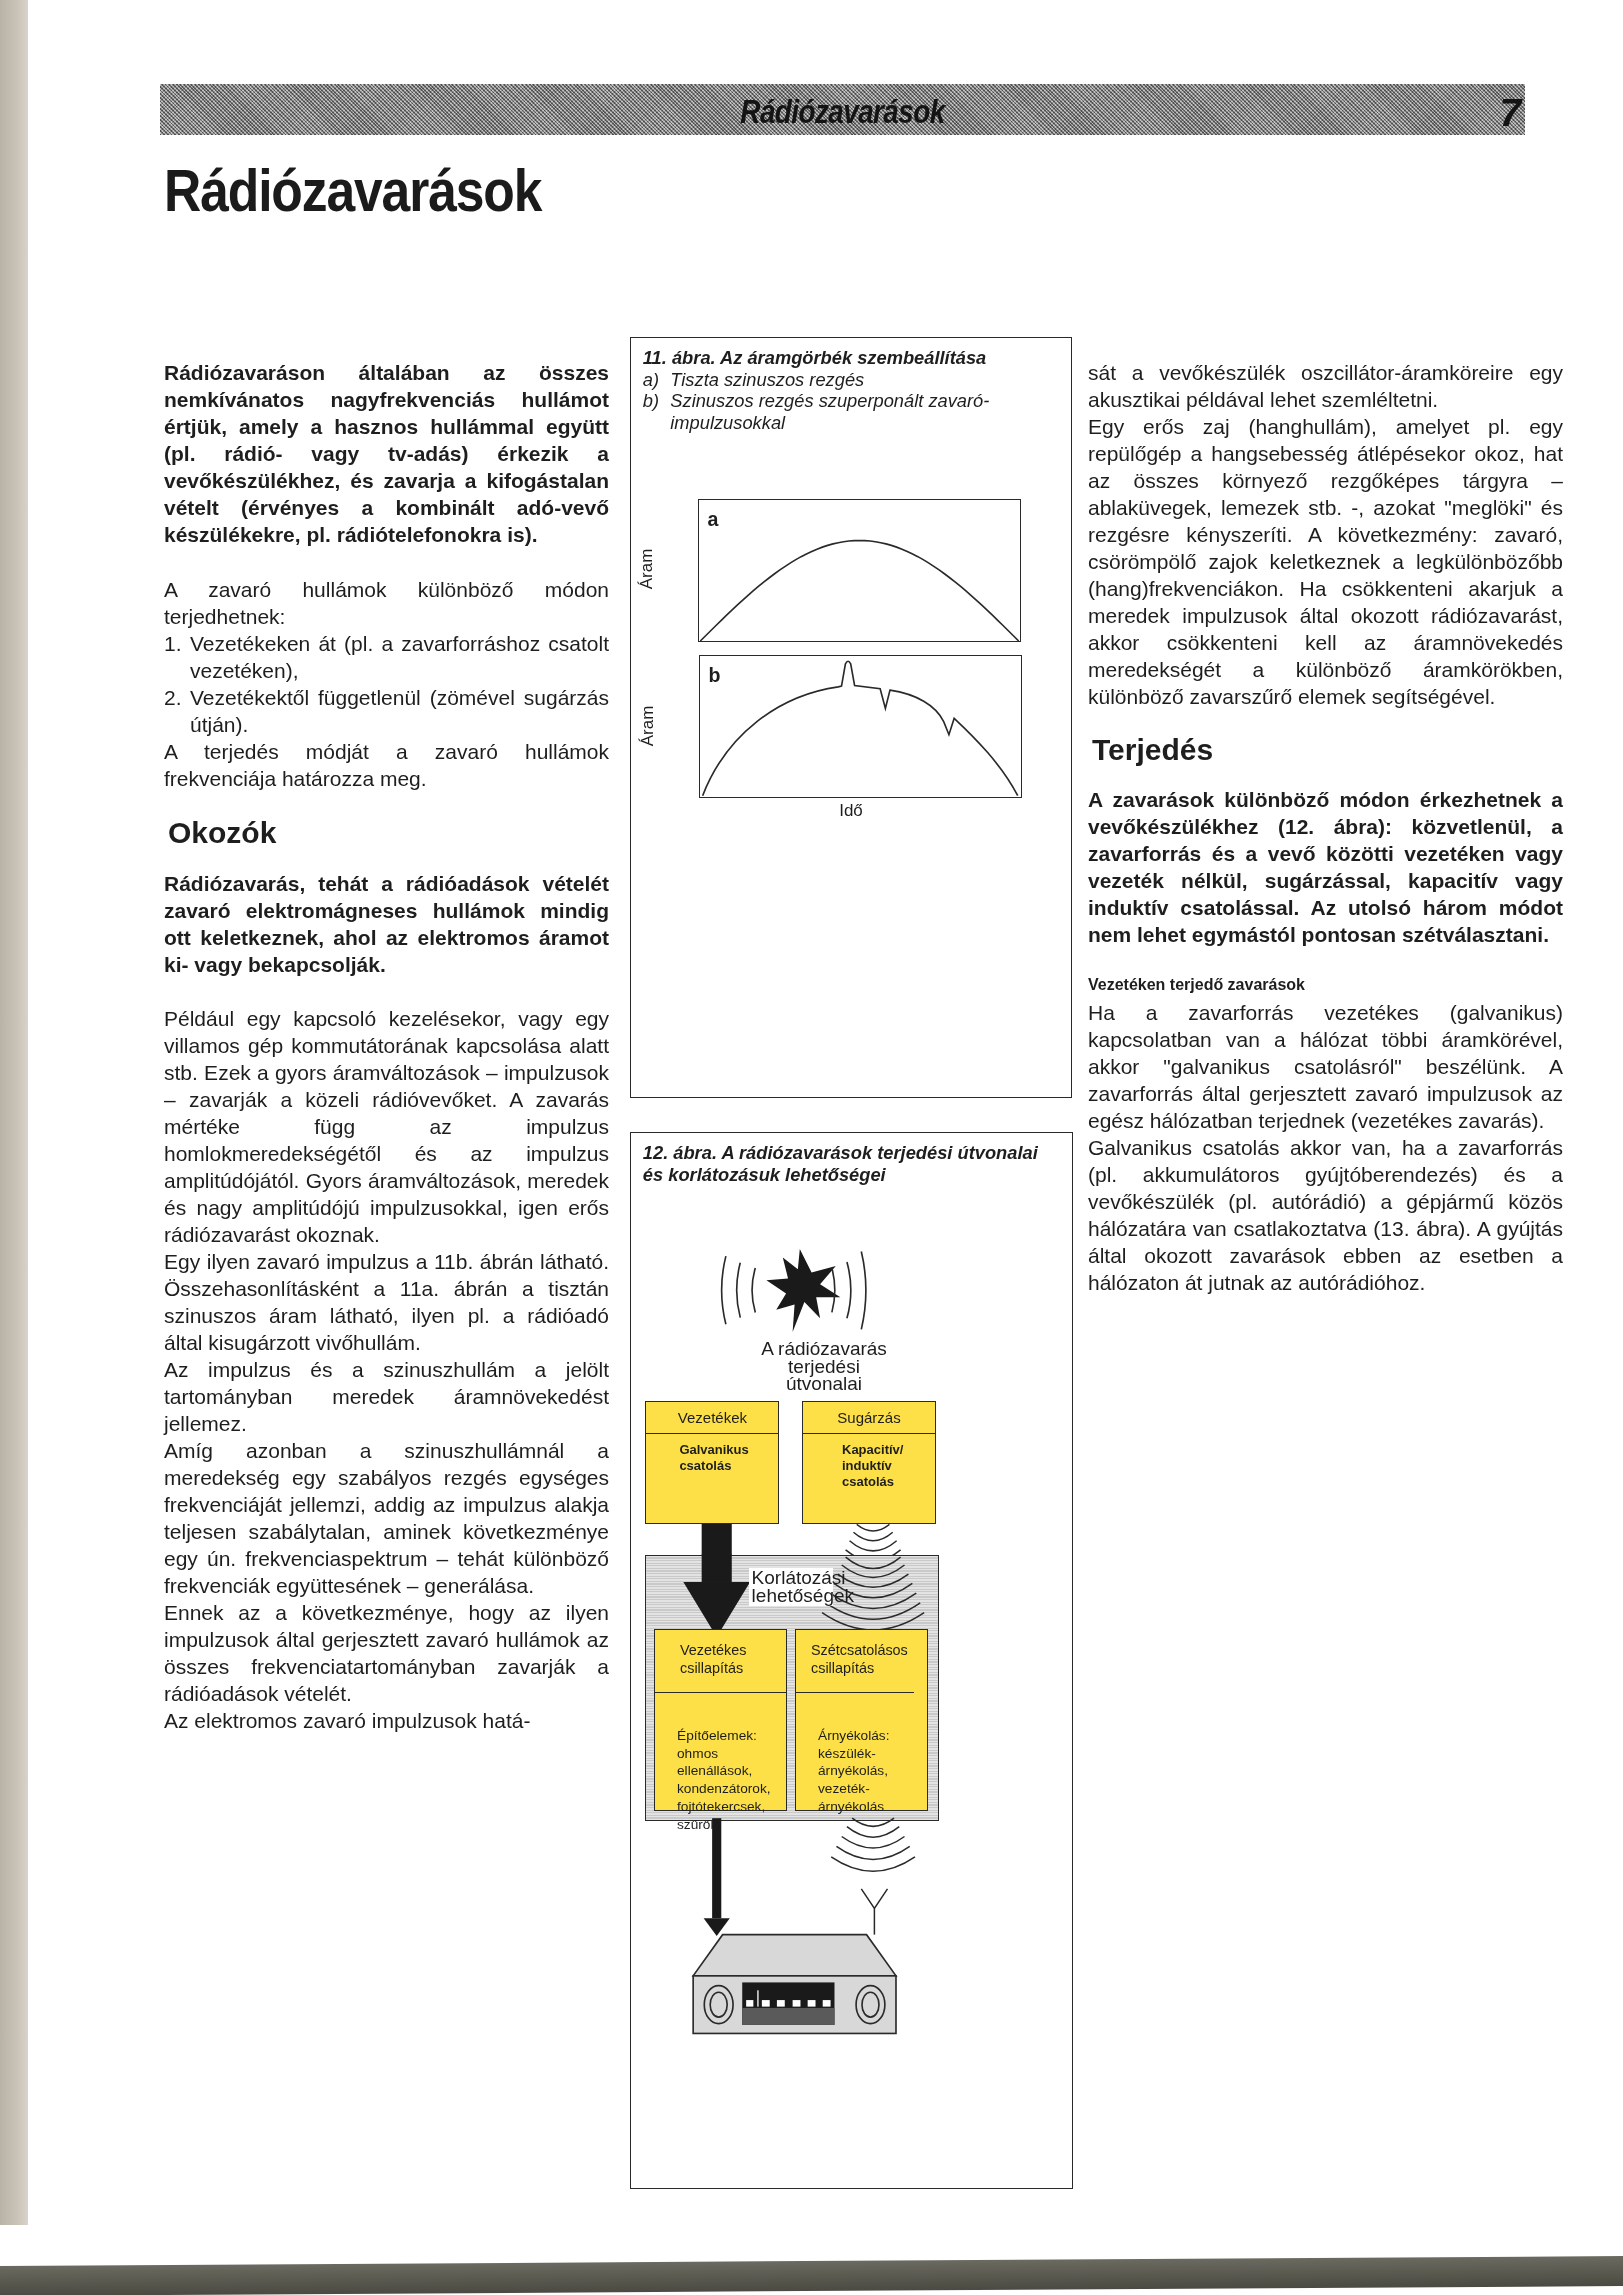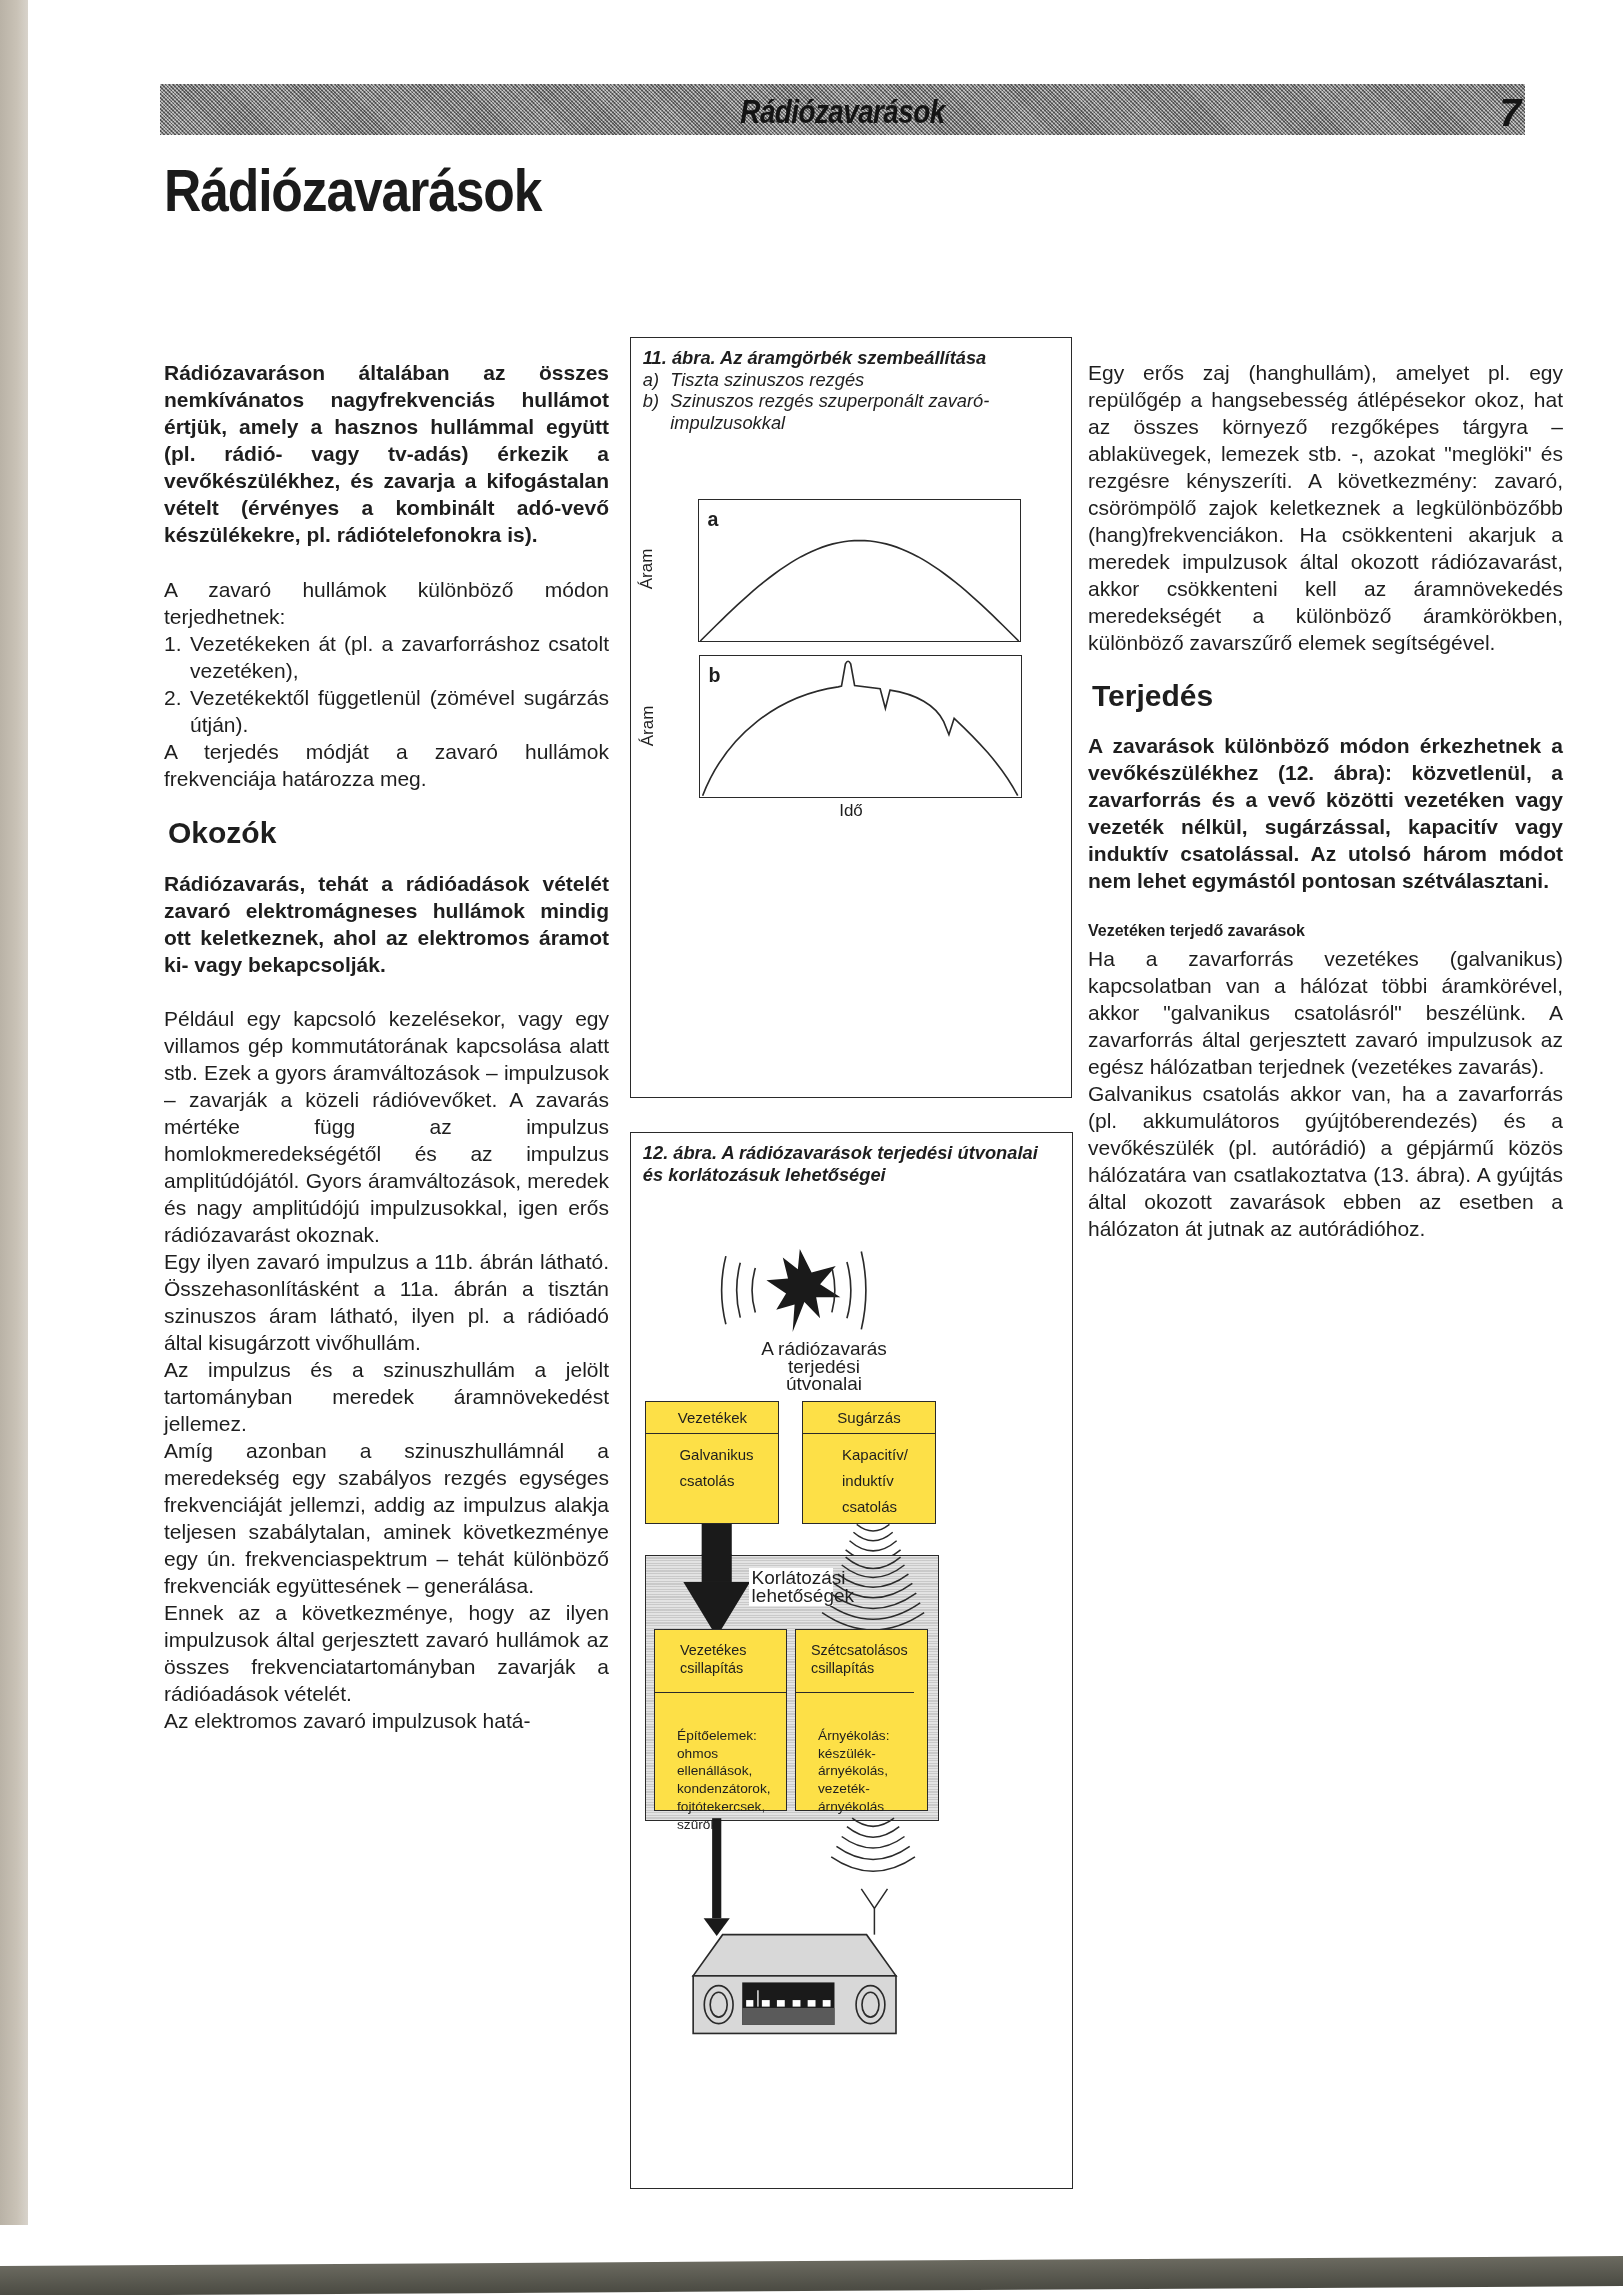--- a/index.html
+++ b/index.html
@@ -65,21 +65,21 @@
   .ylabel { position:absolute; left:-85px; width:65px; text-align:center; font-size:17px; transform:rotate(-90deg); }
   .plot-a .ylabel { top:59px; }
   .plot-b .ylabel { top:60px; }
   .xlabel { position:absolute; left:0; right:0; top:463px; text-align:center; font-size:17px; }
 
   .diag { position:absolute; left:0; top:0; width:100%; height:100%; }
   .lbl { position:absolute; font-size:19px; line-height:17.7px; color:#1e1e1e; }
   .src-label { left:121px; top:207px; width:144px; text-align:center; }
   .box { position:absolute; border:1.6px solid #2a2a2a; background:#fde047; }
   .box .hd { height:31px; border-bottom:1.6px solid #2a2a2a; text-align:center; font-size:15px; line-height:31px; }
-  .box .bd { padding:7.9px 0 0 36px; font-size:15px; line-height:26px; }
+  .box .bd { padding:7.9px 0 0 36px; font-size:13px; line-height:16px;font-weight:bold; }
   .box-wire { left:14.4px; top:268px; width:132px; height:121px; }
   .box-rad { left:171px; top:268px; width:132px; height:121px; }
   .shade { position:absolute; left:14.4px; top:422px; width:292px; height:264px; border:1.6px solid #2a2a2a;
     background-color:#d4d4d4;
     background-image:repeating-linear-gradient(0deg, rgba(255,255,255,0.35) 0 1.3px, rgba(0,0,0,0.05) 1.3px 2.6px); }
   .limit-label { left:118px; top:435px; width:79px; background:#fff; padding:1.3px 2.6px; }
   .box-w2 { left:23px; top:496px; width:131px; height:180px; }
   .box-r2 { left:164px; top:496px; width:131px; height:180px; }
   .box-w2 .hd2, .box-r2 .hd2 { height:63px; border-bottom:1.6px solid #2a2a2a; padding:11.8px 0 0 25px; font-size:14.4px; line-height:17.7px; box-sizing:border-box; }
   .box-w2 .bd2, .box-r2 .bd2 { padding:34px 0 0 22px; font-size:13.7px; line-height:17.7px; }
@@ -267,20 +267,21 @@
       <rect x="200" y="1325" width="12" height="10" fill="#fff"></rect>
       <rect x="223" y="1325" width="12" height="10" fill="#fff"></rect>
       <rect x="247" y="1325" width="12" height="10" fill="#fff"></rect>
       <rect x="270" y="1325" width="12" height="10" fill="#fff"></rect>
       <rect x="293" y="1325" width="12" height="10" fill="#fff"></rect>
     </g>
   </svg>
 </div>
 
 <div class="col col-right">
+  <p>sát a vevőkészülék oszcillátor-áramköreire egy akusztikai példával lehet szemléltetni.</p>
   <p>Egy erős zaj (hanghullám), amelyet pl. egy repülőgép a hangsebesség átlépésekor okoz, hat az összes környező rezgőképes tárgyra – ablaküvegek, lemezek stb. -, azokat "meglöki" és rezgésre kényszeríti. A következmény: zavaró, csörömpölő zajok keletkeznek a legkülönbözőbb (hang)frekvenciákon. Ha csökkenteni akarjuk a meredek impulzusok által okozott rádiózavarást, akkor csökkenteni kell az áramnövekedés meredekségét a különböző áramkörökben, különböző zavarszűrő elemek segítségével.</p>
   <div style="height:15.7px"></div>
   <h2 class="h2">Terjedés</h2>
   <div style="height:13px"></div>
   <p class="lead">A zavarások különböző módon érkezhetnek a vevőkészülékhez (12. ábra): közvetlenül, a zavarforrás és a vevő közötti vezetéken vagy vezeték nélkül, sugárzással, kapacitív vagy induktív csatolással. Az utolsó három módot nem lehet egymástól pontosan szétválasztani.</p>
   <div style="height:23.6px"></div>
   <h3 class="h3">Vezetéken terjedő zavarások</h3>
   <p>Ha a zavarforrás vezetékes (galvanikus) kapcsolatban van a hálózat többi áramkörével, akkor "galvanikus csatolásról" beszélünk. A zavarforrás által gerjesztett zavaró impulzusok az egész hálózatban terjednek (vezetékes zavarás).</p>
   <p>Galvanikus csatolás akkor van, ha a zavarforrás (pl. akkumulátoros gyújtóberendezés) és a vevőkészülék (pl. autórádió) a gépjármű közös hálózatára van csatlakoztatva (13. ábra). A gyújtás által okozott zavarások ebben az esetben a hálózaton át jutnak az autórádióhoz.</p>
 </div>

